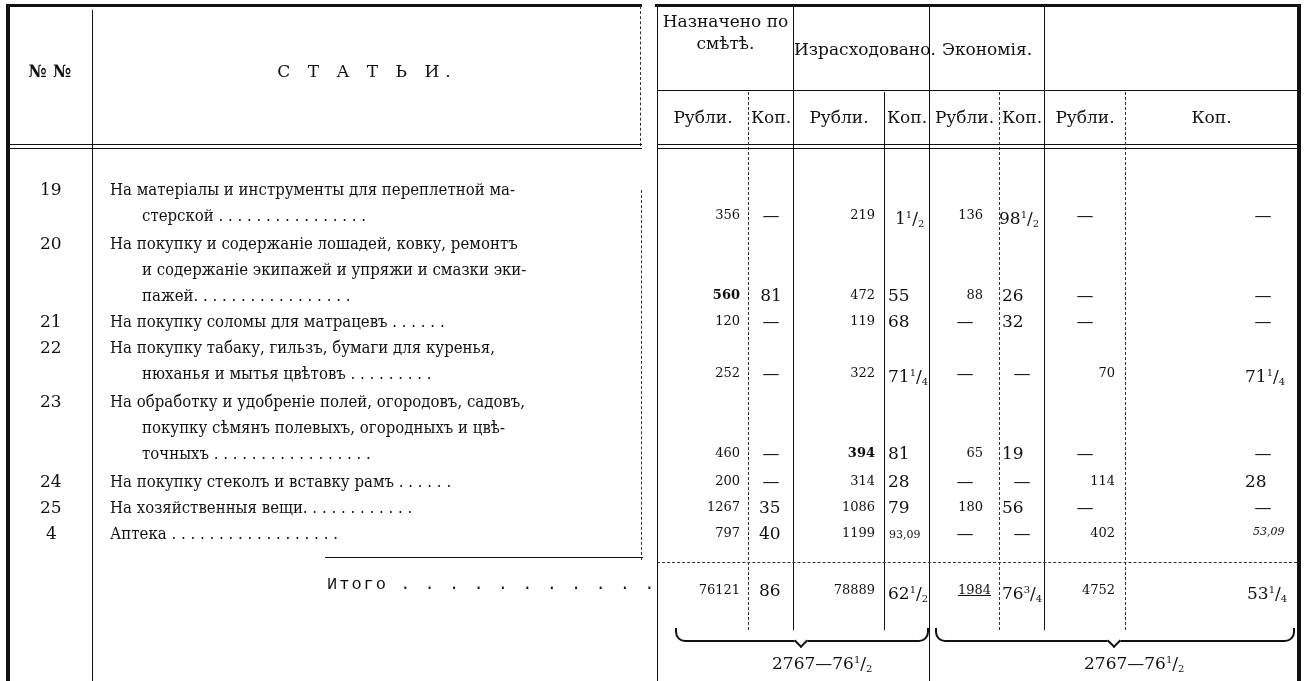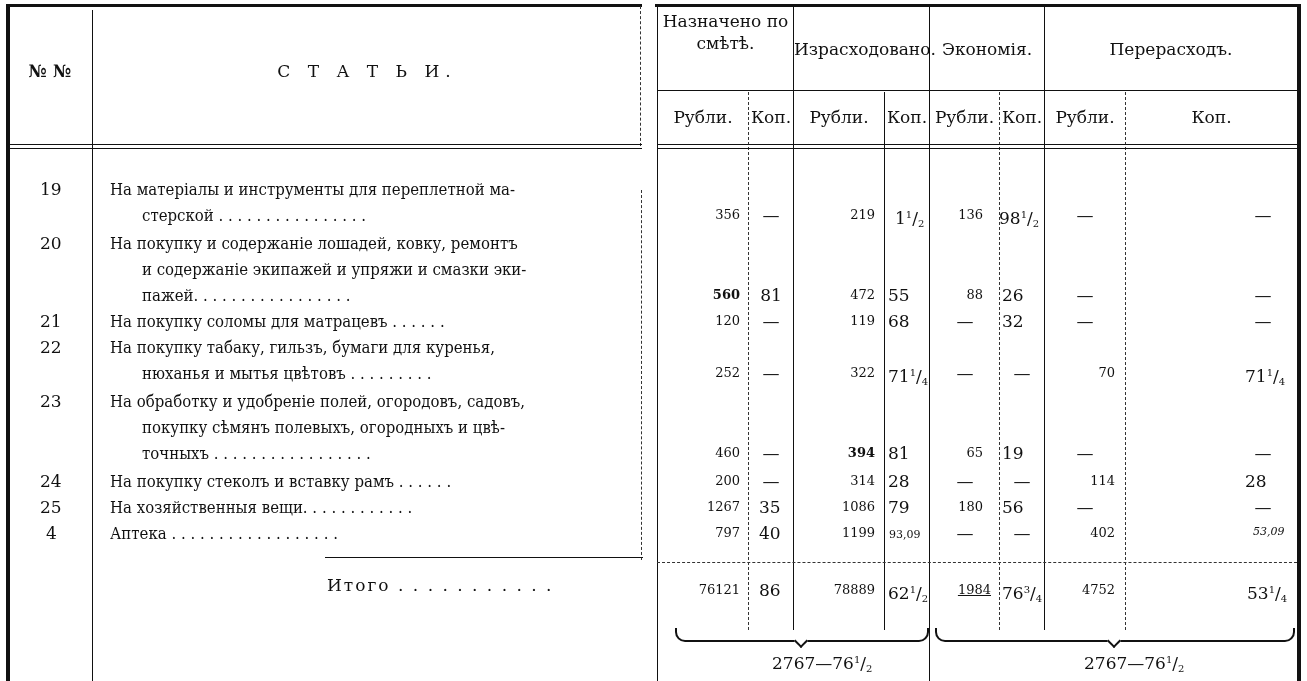--- a/index.html
+++ b/index.html
@@ -76,21 +76,21 @@
   </div>
   <div>
     <div class="txt" style="left:40px; top:497px;">25</div>
     <div class="txt" style="left:110px; top:497px; transform:scaleX(0.88); transform-origin:left;">На хозяйственныя вещи. . . . . . . . . . . .</div>
   </div>
   <div>
     <div class="txt" style="left:46px; top:523px;">4</div>
     <div class="txt" style="left:110px; top:523px; transform:scaleX(0.88); transform-origin:left;">Аптека . . . . . . . . . . . . . . . . . .</div>
   </div>
 
-  <div class="txt" style="left:327px; top:575px; letter-spacing:2px;">Итого . . . . . . . . . . .</div>
+  <div class="txt" style="left:327px; top:575px; letter-spacing:2px;font-family:Liberation Mono, monospace;">Итого . . . . . . . . . . .</div>
 </div>
 
 <div class="page" id="right">
   <div class="hline thick" style="left:0; top:4px; width:646px;"></div>
   <div class="vline" style="left:2px; top:4px; height:677px;"></div>
   <div class="vline vthick" style="left:642px; top:6px; height:675px;"></div>
 
   <div class="vline" style="left:138px; top:6px; height:624px;"></div>
   <div class="vline" style="left:274px; top:6px; height:675px;"></div>
   <div class="vline" style="left:389px; top:6px; height:624px;"></div>
@@ -104,21 +104,20 @@
   <div class="hline" style="left:2px; top:144px; width:640px;"></div>
   <div class="hline" style="left:2px; top:148px; width:640px;"></div>
   <div class="hline" style="left:2px; top:562px; width:640px; background:none; border-top:1px dashed #333;"></div>
 
   <div class="hdr" style="left:3px; top:10px; width:135px;">
     <div>Назначено по</div>
     <div>смѣтѣ.</div>
   </div>
   <div class="hdr" style="left:139px; top:38px; width:135px;">Израсходовано.</div>
   <div class="hdr" style="left:275px; top:38px; width:114px;">Экономія.</div>
-  <div class="hdr" style="left:390px; top:38px; width:252px;">Перерасходъ.</div>
 
   <div class="hdr" style="left:3px; top:106px; width:90px;">Рубли.</div>
   <div class="hdr" style="left:94px; top:106px; width:44px;">Коп.</div>
   <div class="hdr" style="left:139px; top:106px; width:90px;">Рубли.</div>
   <div class="hdr" style="left:230px; top:106px; width:44px;">Коп.</div>
   <div class="hdr" style="left:275px; top:106px; width:69px;">Рубли.</div>
   <div class="hdr" style="left:345px; top:106px; width:44px;">Коп.</div>
   <div class="hdr" style="left:390px; top:106px; width:80px;">Рубли.</div>
   <div class="hdr" style="left:471px; top:106px; width:171px;">Коп.</div>
 

